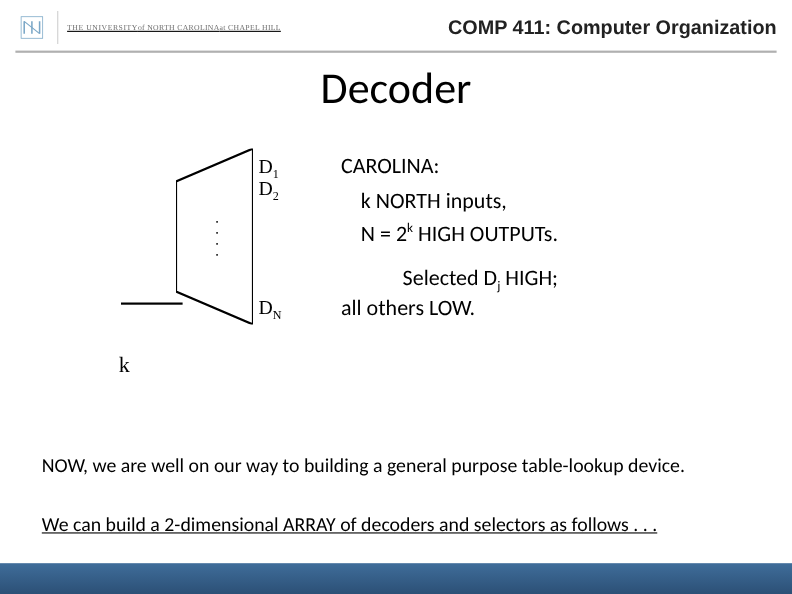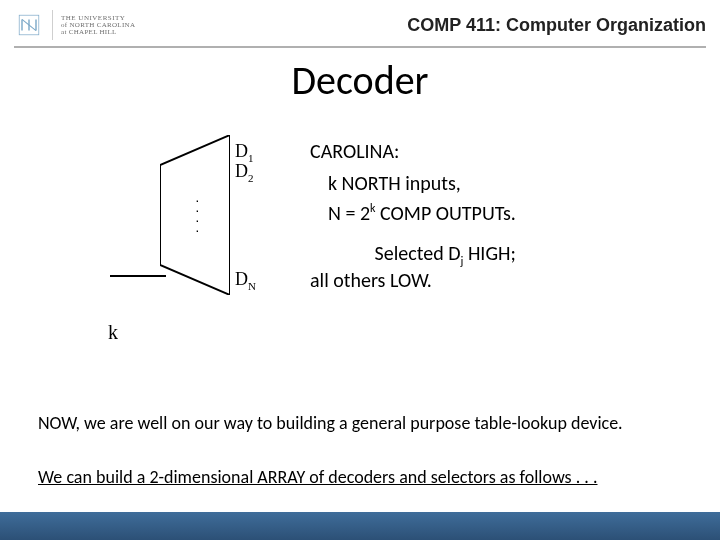--- a/index.html
+++ b/index.html
@@ -1,21 +1,21 @@
 <!DOCTYPE html>
 <html><head>
 <meta charset="utf-8">
 <style>
   * { box-sizing: border-box; margin: 0; padding: 0; }
   html, body { width: 720px; height: 540px; font-family: Calibri, "Segoe UI", Arial, sans-serif; background: #fff; color: #000; overflow: hidden; }
   .slide { width: 720px; height: 540px; position: relative; }
   .header { display: flex; align-items: center; justify-content: space-between; padding: 10px 14px 6px 14px; }
   .logo-area { display: flex; align-items: center; gap: 8px; }
   .logo-box { width: 30px; height: 30px; display: flex; align-items: center; justify-content: center; }
-  .logo-text-block { display: flex; flex-direction: column; line-height: 1; }
+  .logo-text-block { display: flex; line-height: 1; text-decoration: underline; }
   .logo-text-top { font-family: Georgia, "Times New Roman", serif; font-size: 7px; letter-spacing: 0.5px; color: #6f6f6f; }
   .logo-text-mid { font-family: Georgia, "Times New Roman", serif; font-size: 7px; letter-spacing: 0.3px; color: #6f6f6f; }
   .logo-text-bot { font-family: Georgia, "Times New Roman", serif; font-size: 7px; letter-spacing: 0.3px; color: #6f6f6f; }
   .vrule { width: 1px; height: 30px; background: #cfcfcf; }
   .course-label { font-family: Arial, sans-serif; font-weight: bold; font-size: 18px; color: #222; white-space: nowrap; }
   .hrule { margin: 0 14px; height: 2px; background: #b0b0b0; }
   .title { font-family: Calibri, "Segoe UI", Arial, sans-serif; font-size: 40px; color: #000000; text-align: center; margin-top: 8px; }
   .content { position: relative; width: 100%; height: 300px; }
   
   .diagram { position: absolute; left: 110px; top: 30px; width: 180px; height: 230px; }
@@ -83,21 +83,21 @@
       <div class="dots">·<br>·<br>·<br>·</div>
       <div class="dout d1"><span>D</span><sub>1</sub></div>
       <div class="dout d2"><span>D</span><sub>2</sub></div>
       <div class="dout dN"><span>D</span><sub>N</sub></div>
       <div class="klabel">k</div>
     </div>
 
     <div class="desc">
       <div class="l1">CAROLINA:</div>
       <div class="l2">k NORTH inputs,</div>
-      <div class="l3"><span>N = 2</span><sup>k</sup><span> COMP OUTPUTs.</span></div>
+      <div class="l3"><span>N = 2</span><sup>k</sup><span> HIGH OUTPUTs.</span></div>
       <div class="l4"><span>Selected D</span><sub>j</sub><span> HIGH;</span></div>
       <div class="l5">all others LOW.</div>
     </div>
   </div>
 
   <div class="body-text bt1">NOW, we are well on our way to building a general purpose table-lookup device.</div>
   <div class="body-text bt2">We can build a 2-dimensional ARRAY of decoders and selectors as follows . . .</div>
 
   <div class="footer-bar"></div>
 </div>

